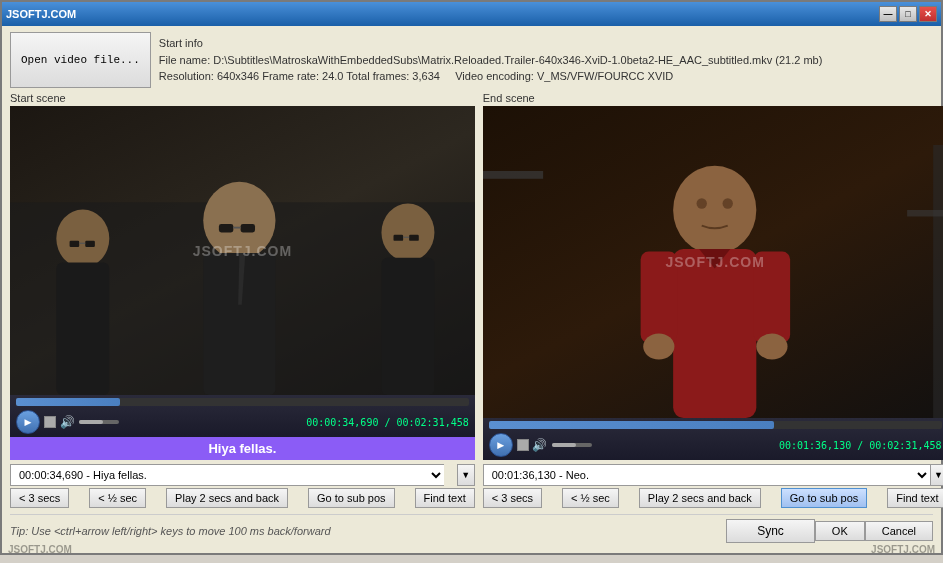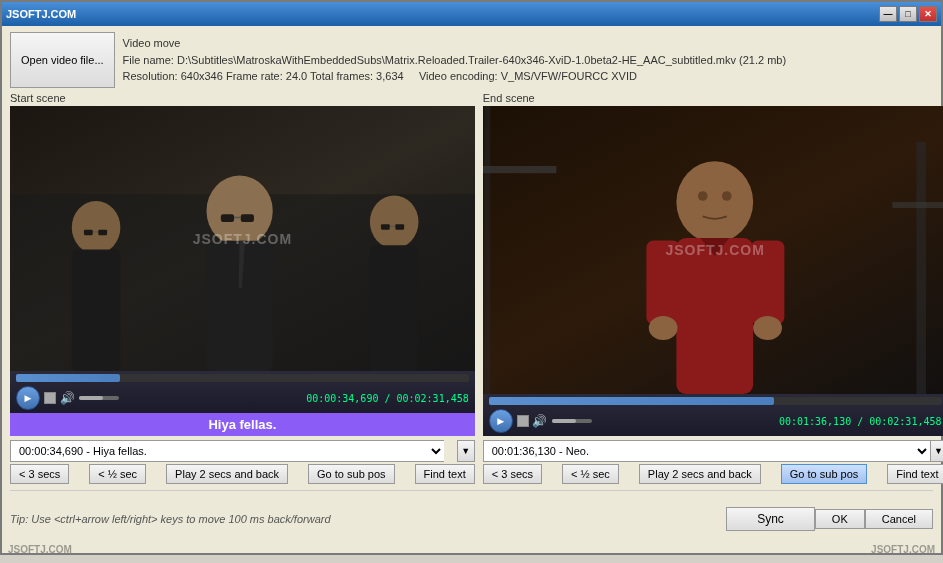--- a/index.html
+++ b/index.html
@@ -65,20 +65,21 @@
       align-items: center;
       gap: 8px;
     }
     .open-btn {
       background: linear-gradient(to bottom, #f5f5f5, #dcdcdc);
       border: 1px solid #999;
       padding: 21px 10px;
       cursor: pointer;
       font-size: 11px;
       white-space: nowrap;
+      font-family: Liberation Mono, monospace;
     }
     .video-info {
       font-size: 11px;
       color: #333;
       line-height: 1.5;
     }
     .panels-row {
       display: flex;
       gap: 8px;
       flex: 1;
@@ -227,21 +228,21 @@
       white-space: nowrap;
     }
     .action-btn.active {
       background: linear-gradient(to bottom, #cce0ff, #a0c0f0);
       border-color: #5090d0;
     }
     .bottom-row {
       display: flex;
       align-items: center;
       justify-content: space-between;
-      padding: 16px 0;
+      padding: 4px 0;
       border-top: 1px solid #ccc;
       margin-top: 2px;
     }
     .tip-text {
       font-size: 11px;
       color: #555;
       font-style: italic;
     }
     .bottom-buttons {
       display: flex;
@@ -290,21 +291,21 @@
       <div class="tb-btn">□</div>
       <div class="tb-btn close">✕</div>
     </div>
   </div>
 
   <div class="content">
 
     <div class="top-row">
       <button class="open-btn">Open video file...</button>
       <div class="video-info">
-        <div>Video move</div>
+        <div>Start info</div>
         <div>File name: D:\Subtitles\MatroskaWithEmbeddedSubs\Matrix.Reloaded.Trailer-640x346-XviD-1.0beta2-HE_AAC_subtitled.mkv (21.2 mb)</div>
         <div>
           <span>Resolution: 640x346   Frame rate: 24.0   Total frames: 3,634</span>&nbsp;&nbsp;&nbsp;&nbsp;
           <span>Video encoding: V_MS/VFW/FOURCC XVID</span>
         </div>
       </div>
     </div>
 
     <div class="panels-row">
 

